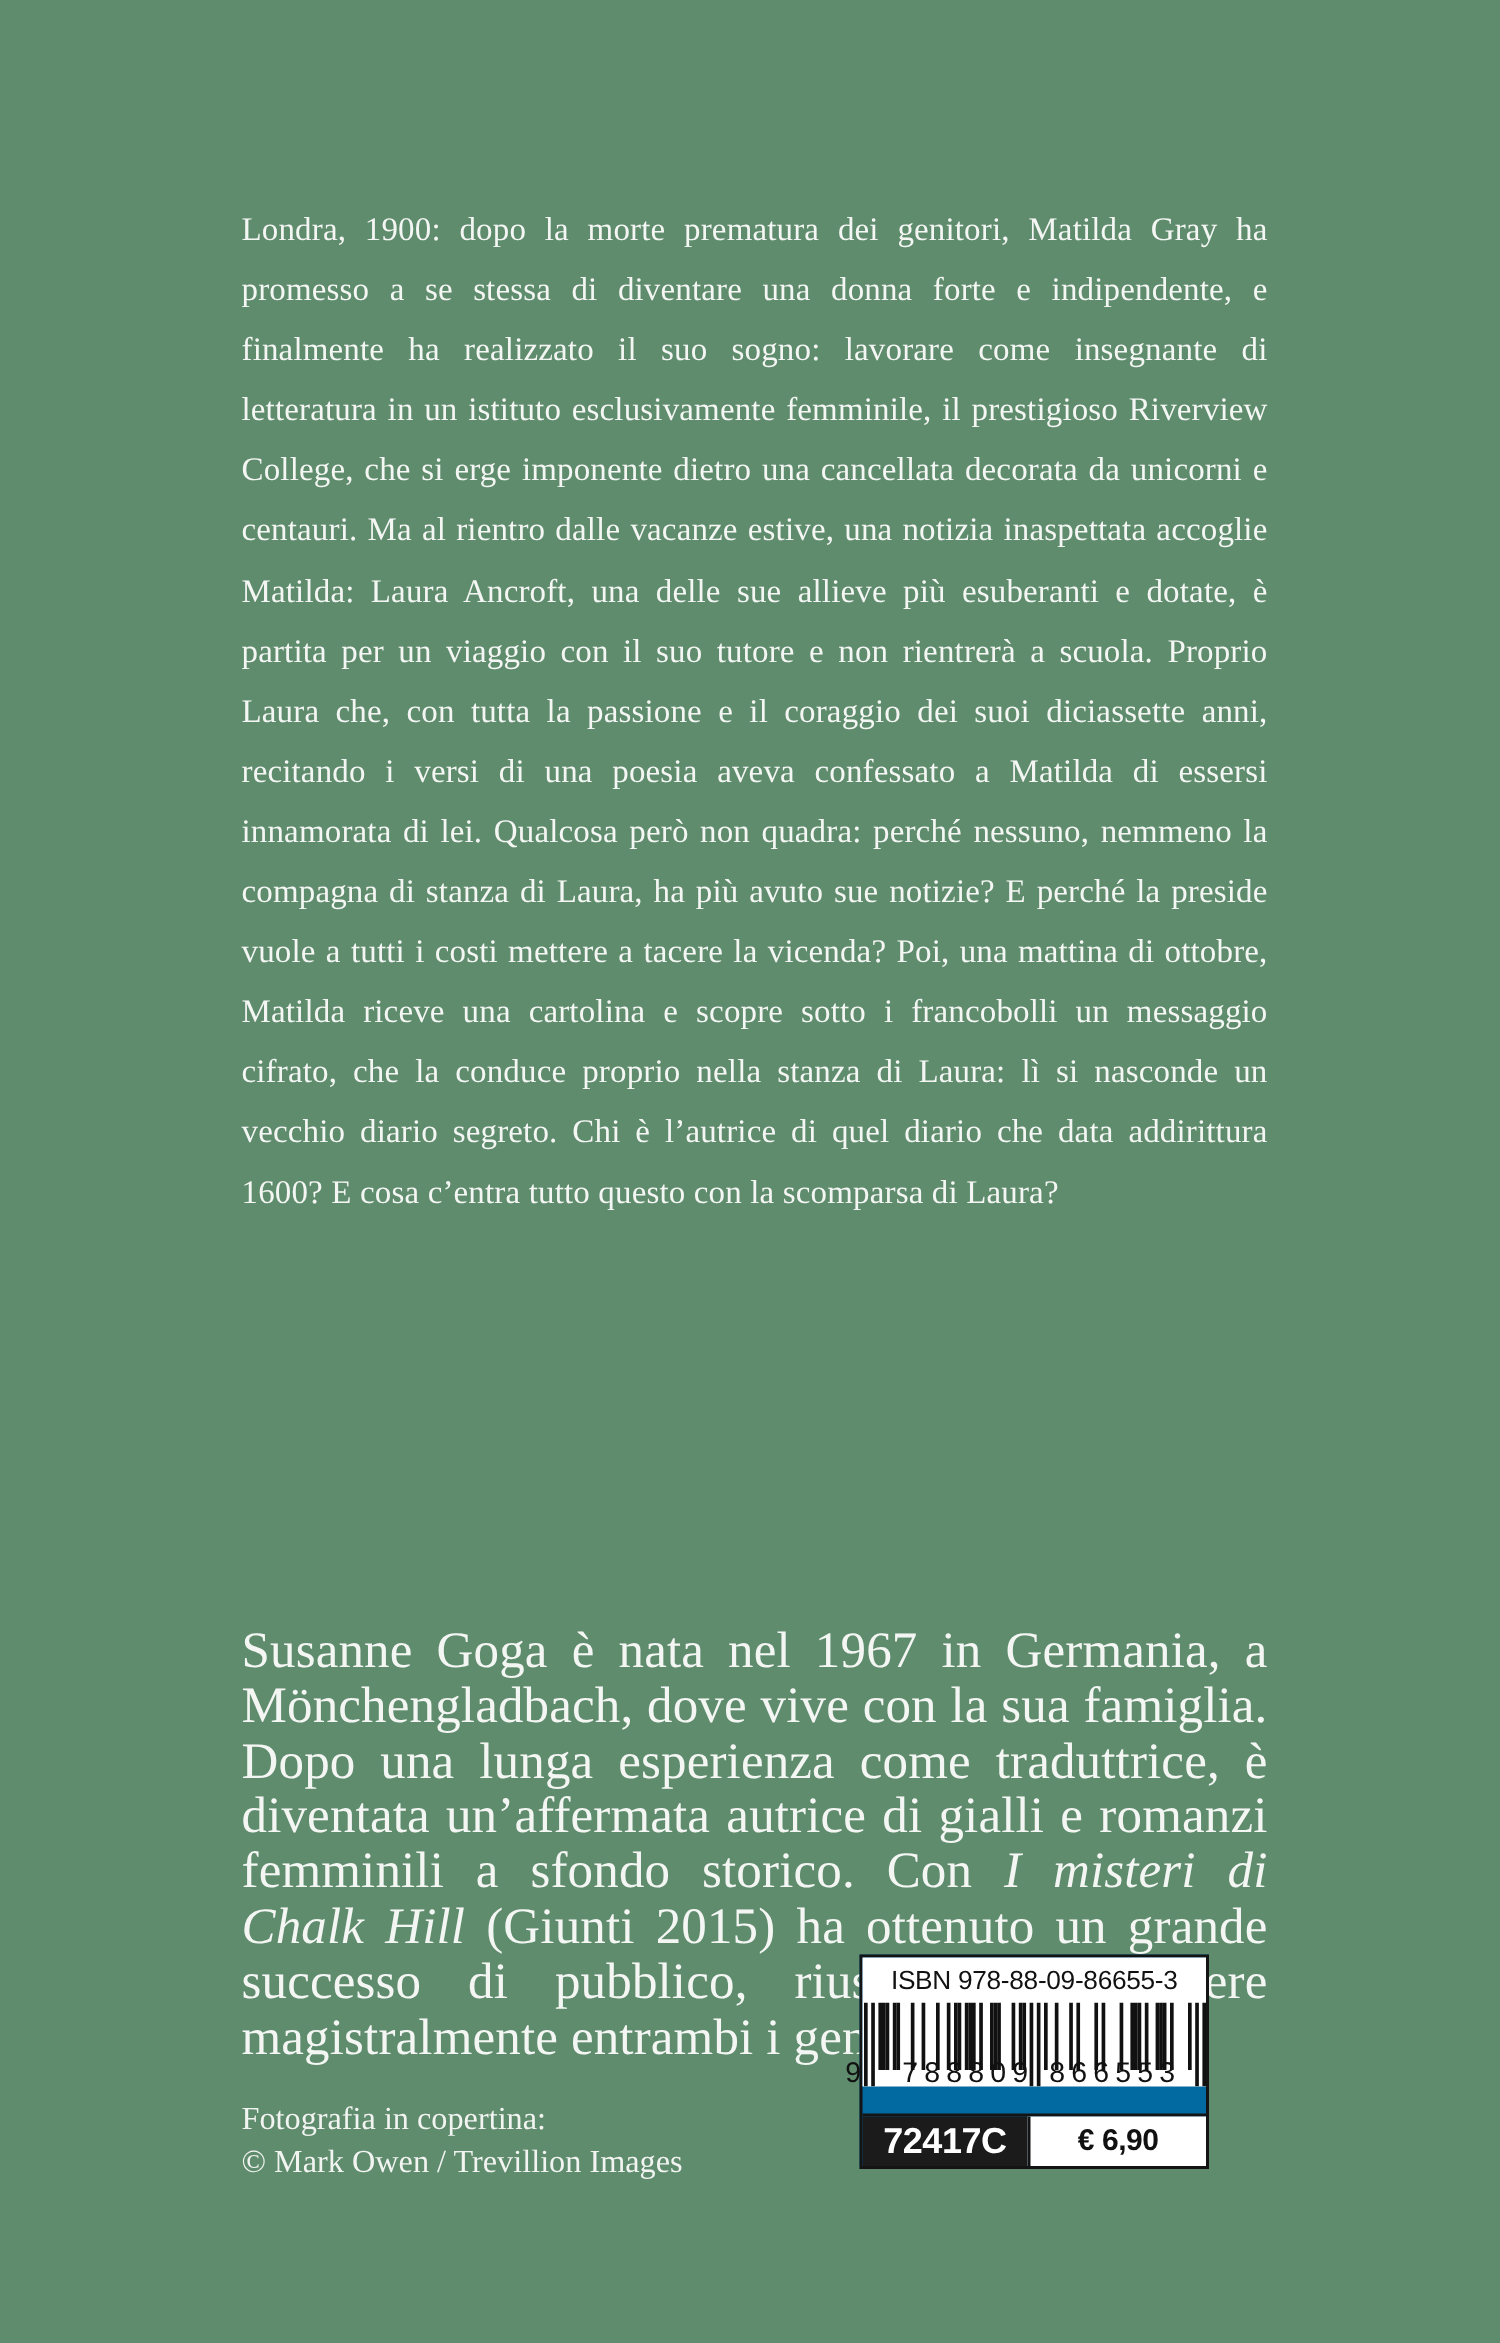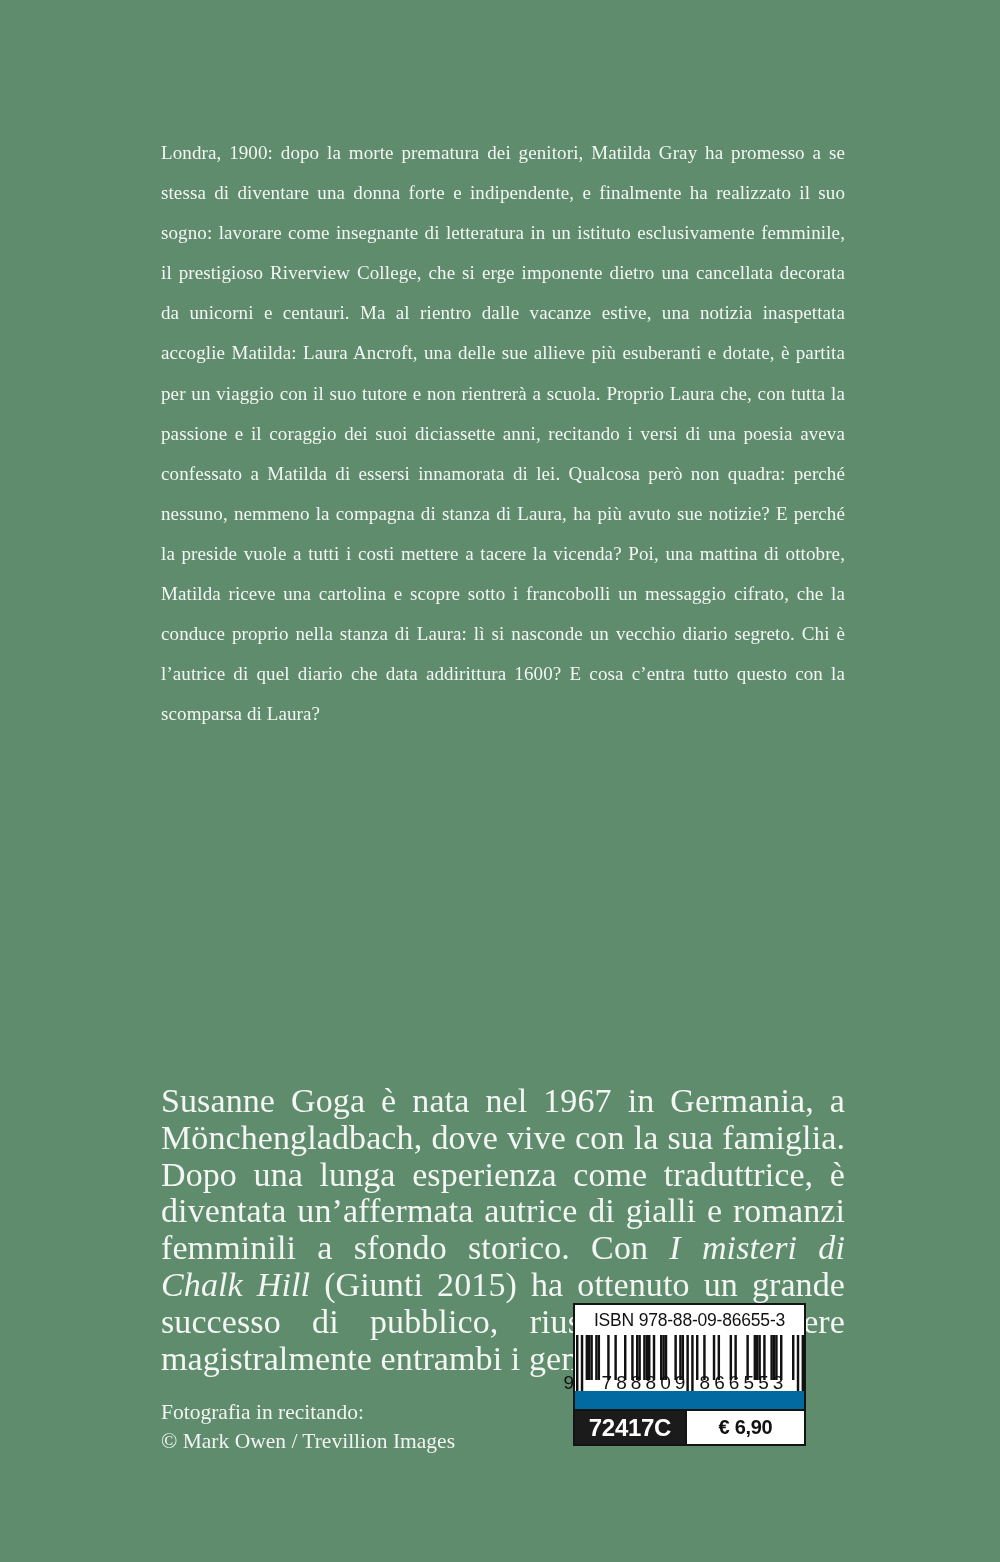--- a/index.html
+++ b/index.html
@@ -22,21 +22,21 @@
     inset: 0;
     background: #5e8c6d;
   }
 
   
   .blurb {
     position: absolute;
     left: 161px;
     top: 133px;
     width: 684px;
-    font-size: 19px;
+    font-size: 22px;
     line-height: 40.1px;
     text-align: justify;
     text-justify: inter-word;
     letter-spacing: 0.1px;
     color: #f4f6f3;
     -webkit-font-smoothing: antialiased;
   }
   .blurb p {
     margin: 0;
     text-align: justify;
@@ -192,21 +192,21 @@
 
   <div class="blurb">
     <p>Londra, 1900: dopo la morte prematura dei genitori, Matilda Gray ha promesso a se stessa di diventare una donna forte e indipendente, e finalmente ha realizzato il suo sogno: lavorare come insegnante di letteratura in un istituto esclusivamente femminile, il prestigioso Riverview College, che si erge imponente dietro una cancellata decorata da unicorni e centauri. Ma al rientro dalle vacanze estive, una notizia inaspettata accoglie Matilda: Laura Ancroft, una delle sue allieve più esuberanti e dotate, è partita per un viaggio con il suo tutore e non rientrerà a scuola. Proprio Laura che, con tutta la passione e il coraggio dei suoi diciassette anni, recitando i versi di una poesia aveva confessato a Matilda di essersi innamorata di lei. Qualcosa però non quadra: perché nessuno, nemmeno la compagna di stanza di Laura, ha più avuto sue notizie? E perché la preside vuole a tutti i costi mettere a tacere la vicenda? Poi, una mattina di ottobre, Matilda riceve una cartolina e scopre sotto i francobolli un messaggio cifrato, che la conduce proprio nella stanza di Laura: lì si nasconde un vecchio diario segreto. Chi è l’autrice di quel diario che data addirittura 1600? E cosa c’entra tutto questo con la scomparsa di Laura?</p>
   </div>
 
   <div class="bio">
     <p><span>Susanne Goga è nata nel 1967 in Germania, a Mönchengladbach, dove vive con la sua famiglia. Dopo una lunga esperienza come traduttrice, è diventata un’affermata autrice di gialli e romanzi femminili a sfondo storico. Con </span><em>I misteri di Chalk Hill</em><span> (Giunti 2015) ha ottenuto un grande successo di pubblico, riuscendo a fondere magistralmente entrambi i generi.</span></p>
   </div>
 
   <div class="credit">
-    <div>Fotografia in recitando:</div>
+    <div>Fotografia in copertina:</div>
     <div>© Mark Owen / Trevillion Images</div>
   </div>
 
   <div class="barcode-block">
     <div class="bc-upper">
       <div class="isbn-text">ISBN 978-88-09-86655-3</div>
       <div class="bars-wrap">
         <svg class="bars" id="bars-svg" viewBox="0 0 190 56" preserveAspectRatio="none">
             <rect x="0.000" y="0" width="2.040" height="56" fill="#111111"></rect>
             <rect x="4.000" y="0" width="2.040" height="56" fill="#111111"></rect>

